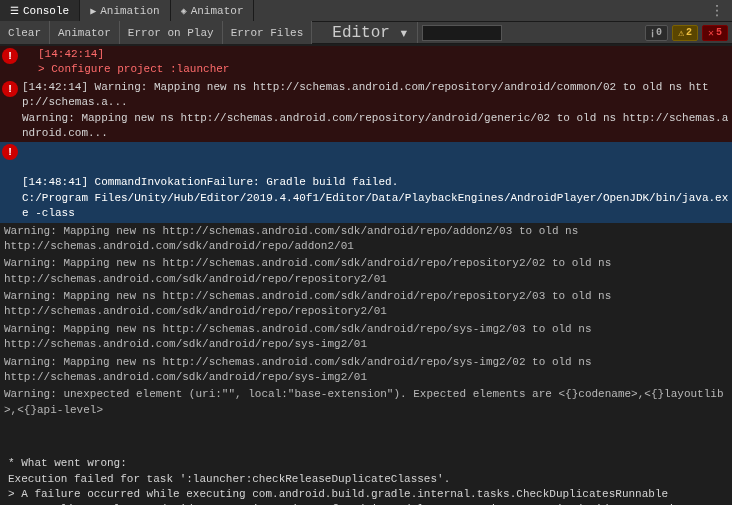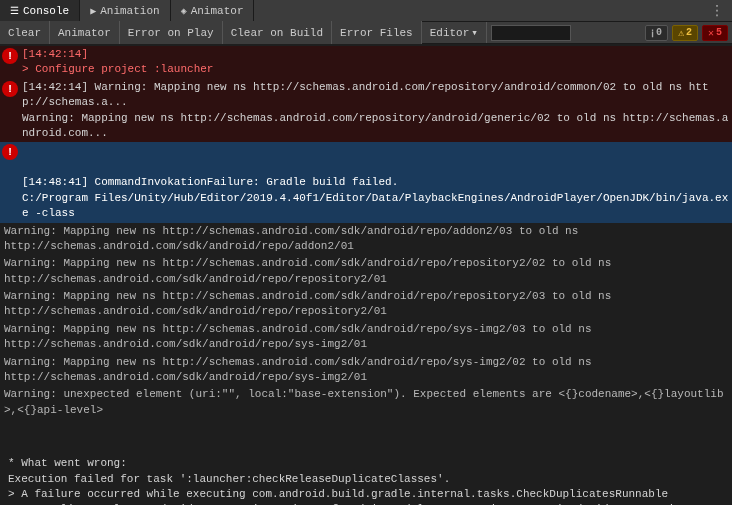--- a/index.html
+++ b/index.html
@@ -75,27 +75,28 @@
       cursor: pointer;
       border-right: 1px solid #555;
       display: flex;
       align-items: center;
       background: #3c3c3c;
     }
 
     .editor-btn {
       display: flex;
       align-items: center;
-      gap: 2px;
+      gap: 9px;
       padding: 0 8px;
       height: 100%;
-      font-size: 11px;
+      font-size: 16px;
       color: #ccc;
       cursor: pointer;
       border-right: 1px solid #555;
+      margin-left: 12px;
     }
 
     .search-box {
       padding: 2px 6px;
       height: 16px;
       background: #1a1a1a;
       border: 1px solid #555;
       color: #ccc;
       font-size: 11px;
       margin-left: 4px;
@@ -199,20 +200,21 @@
     .log-text {
       flex: 1;
       color: #c8c8c8;
       line-height: 1.4;
       word-break: break-all;
       white-space: pre-wrap;
     }
 
     .log-text.error-text {
       color: #ff6b6b;
+      margin-left: 16px;
     }
 
     .log-text.selected-text {
       color: #fff;
       margin-top: 32px;
     }
 
     .warning-text {
       color: #d4d4d4;
     }
@@ -252,21 +254,20 @@
     <span>Animator</span>
   </div>
   <div class="tab-spacer"></div>
   <div class="three-dots">⋮</div>
 </div>
 
 <div id="toolbar">
   <div class="toolbar-btn">Clear</div>
   <div class="toolbar-btn">Animator</div>
   <div class="toolbar-btn">Error on Play</div>
-  <div class="toolbar-btn">Clear on Build</div>
   <div class="toolbar-btn">Error Files</div>
   <div class="editor-btn">
     <span>Editor</span>
     <span>▾</span>
   </div>
   <input class="search-box" type="text" placeholder="" style="">
   <div class="badge-container">
     <div class="badge badge-info">
       <span>ℹ</span>
       <span>0</span>

